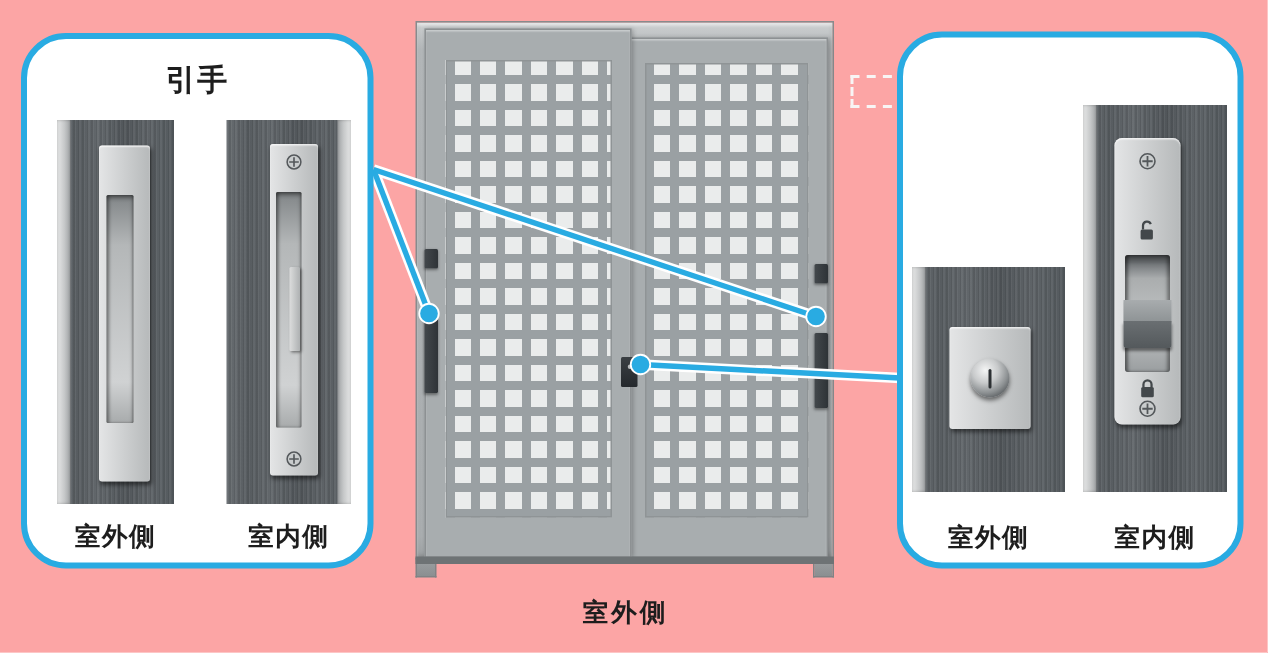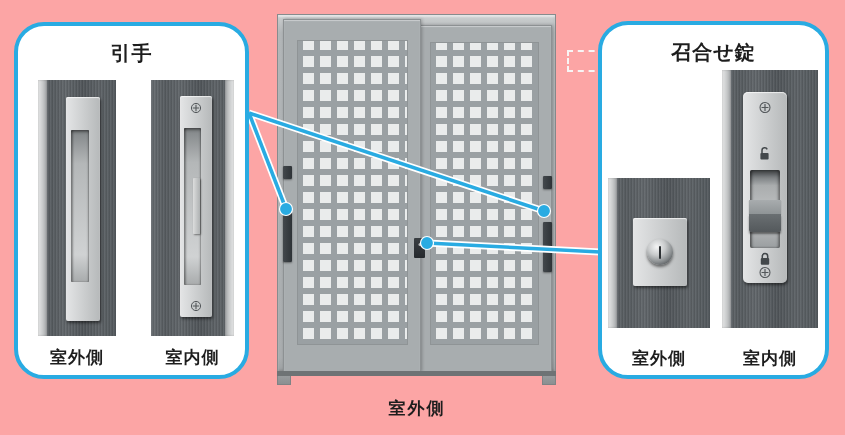--- a/index.html
+++ b/index.html
@@ -154,21 +154,20 @@
       <div class="door-hw" style="left:-1px;top:192px;width:9px;height:50px;"></div>
     </div>
     <div class="sill"></div>
     <div class="foot l"></div>
     <div class="foot r"></div>
   </div>
 
   <div class="door-label">室外側</div>
 
   <section class="callout" id="lock-callout">
-    <h2 class="c-title">召合せ錠</h2>
 
     <figure class="photo" style="left:6px;top:153px;width:102px;height:150px;">
       <div class="edge left"></div>
       <div class="plate" style="left:25px;top:40px;width:54px;height:68px;">
         <div class="cylinder" style="left:14px;top:21px;">
           <div class="slot"></div>
         </div>
       </div>
     </figure>
 

